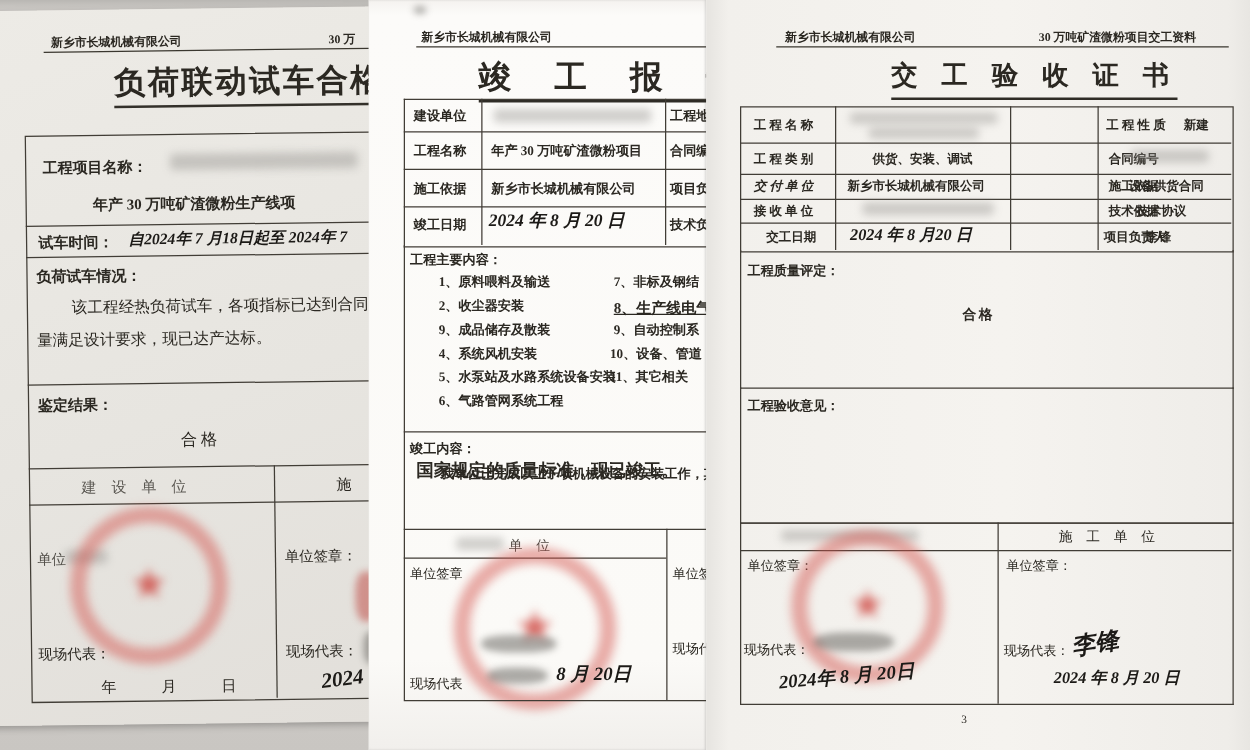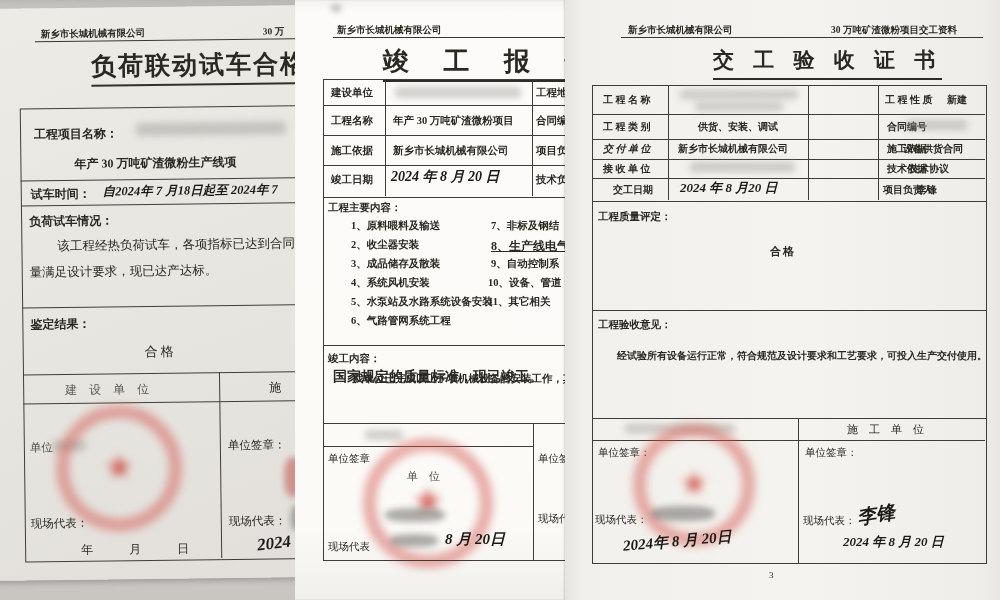--- a/index.html
+++ b/index.html
@@ -98,39 +98,39 @@
     <div class="t b" style="left:98px;top:144px;font-size:10.5px;">新乡市长城机械有限公司</div>
     <div class="t b" style="left:241px;top:144px;font-size:10.5px;">项目负</div>
     <div class="t b" style="left:36px;top:173px;font-size:10.5px;">竣工日期</div>
     <div class="t hand" style="left:96px;top:168px;font-size:14px;">2024 年 8 月 20 日</div>
     <div class="t b" style="left:241px;top:173px;font-size:10.5px;">技术负</div>
 
     <div class="vline" style="left:28px;top:196px;height:364px;"></div>
     <div class="t b" style="left:33px;top:201px;font-size:10.5px;">工程主要内容：</div>
     <div class="t b" style="left:56px;top:219px;font-size:10.5px;">1、原料喂料及输送</div>
     <div class="t b" style="left:56px;top:238px;font-size:10.5px;">2、收尘器安装</div>
-    <div class="t b" style="left:56px;top:257px;font-size:10.5px;">3、成品储存及散装</div>
+    <div class="t b" style="left:56px;top:257px;font-size:10.5px;">9、成品储存及散装</div>
     <div class="t b" style="left:56px;top:276px;font-size:10.5px;">4、系统风机安装</div>
     <div class="t b" style="left:56px;top:295px;font-size:10.5px;">5、水泵站及水路系统设备安装</div>
     <div class="t b" style="left:56px;top:314px;font-size:10.5px;">6、气路管网系统工程</div>
     <div class="t b" style="left:196px;top:219px;font-size:10.5px;">7、非标及钢结</div>
     <div class="t b" style="left:196px;top:238px;font-size:12px;text-decoration:underline;">8、生产线电气</div>
     <div class="t b" style="left:196px;top:257px;font-size:10.5px;">9、自动控制系</div>
     <div class="t b" style="left:193px;top:276px;font-size:10.5px;">10、设备、管道</div>
     <div class="t b" style="left:193px;top:295px;font-size:10.5px;">11、其它相关</div>
 
     <div class="hline" style="left:28px;top:345px;width:242px;"></div>
     <div class="t b" style="left:33px;top:352px;font-size:10.5px;">竣工内容：</div>
     <div class="t b" style="left:58px;top:372px;font-size:10.5px;">我单位已完成以上子项机械设备的安装工作，其施</div>
     <div class="t b" style="left:38px;top:368px;font-size:14px;">国家规定的质量标准，现已竣工。</div>
 
     <div class="hline" style="left:28px;top:423px;width:242px;"></div>
     <div class="vline" style="left:238px;top:423px;height:137px;"></div>
     <div class="redact" style="left:70px;top:430px;width:38px;height:10px;"></div>
-    <div class="t" style="left:112px;top:429px;font-size:11px;opacity:.85;margin-top:40px;">单　位</div>
+    <div class="t" style="left:112px;top:429px;font-size:11px;opacity:.85;">单　位</div>
     <div class="hline" style="left:28px;top:446px;width:210px;"></div>
     <div class="t" style="left:33px;top:452px;font-size:10.5px;">单位签章</div>
     <div class="seal" style="left:68px;top:438px;width:104px;height:104px;">
         <span class="star" style="font-size:36px;">★</span>
       </div>
     <div class="t" style="left:33px;top:512px;font-size:10.5px;margin-top:28px;">现场代表</div>
     <div class="sigblur" style="left:90px;top:508px;width:60px;height:14px;"></div>
     <div class="sigblur" style="left:95px;top:534px;width:48px;height:13px;"></div>
     <div class="t hand" style="left:150px;top:530px;font-size:15px;">8 月 20日</div>
     <div class="hline" style="left:28px;top:560px;width:242px;"></div>
@@ -178,21 +178,20 @@
     <div class="t hand" style="left:115px;top:179px;font-size:13px;">2024 年 8 月20 日</div>
     <div class="t b" style="left:318px;top:183px;font-size:10px;">项目负责人</div>
     <div class="t b" style="left:352px;top:183px;font-size:10px;">李锋</div>
 
     <div class="box" style="left:27px;top:200px;width:393px;height:110px;border-top:none;"></div>
     <div class="t b" style="left:33px;top:210px;font-size:10.5px;">工程质量评定：</div>
     <div class="t b" style="left:205px;top:244px;font-size:11px;letter-spacing:2px;">合格</div>
 
     <div class="box" style="left:27px;top:310px;width:393px;height:108px;border-top:none;"></div>
     <div class="t b" style="left:33px;top:318px;font-size:10.5px;">工程验收意见：</div>
-    <div class="t b" style="left:52px;top:349px;font-size:10px;">经试验所有设备运行正常，符合规范及设计要求和工艺要求，可投入生产交付使用。</div>
 
     <div class="box" style="left:27px;top:418px;width:393px;height:145px;border-top:none;"></div>
     <div class="hline" style="left:27px;top:418px;width:393px;"></div>
     <div class="vline" style="left:233px;top:418px;height:145px;"></div>
     <div class="redact" style="left:60px;top:424px;width:110px;height:9px;"></div>
     <div class="t" style="left:282px;top:422px;font-size:11px;">施　工　单　位</div>
     <div class="hline" style="left:27px;top:440px;width:393px;"></div>
     <div class="t" style="left:33px;top:446px;font-size:10.5px;">单位签章：</div>
     <div class="seal" style="left:68px;top:424px;width:96px;height:96px;">
         <span class="star" style="font-size:32px;">★</span>

